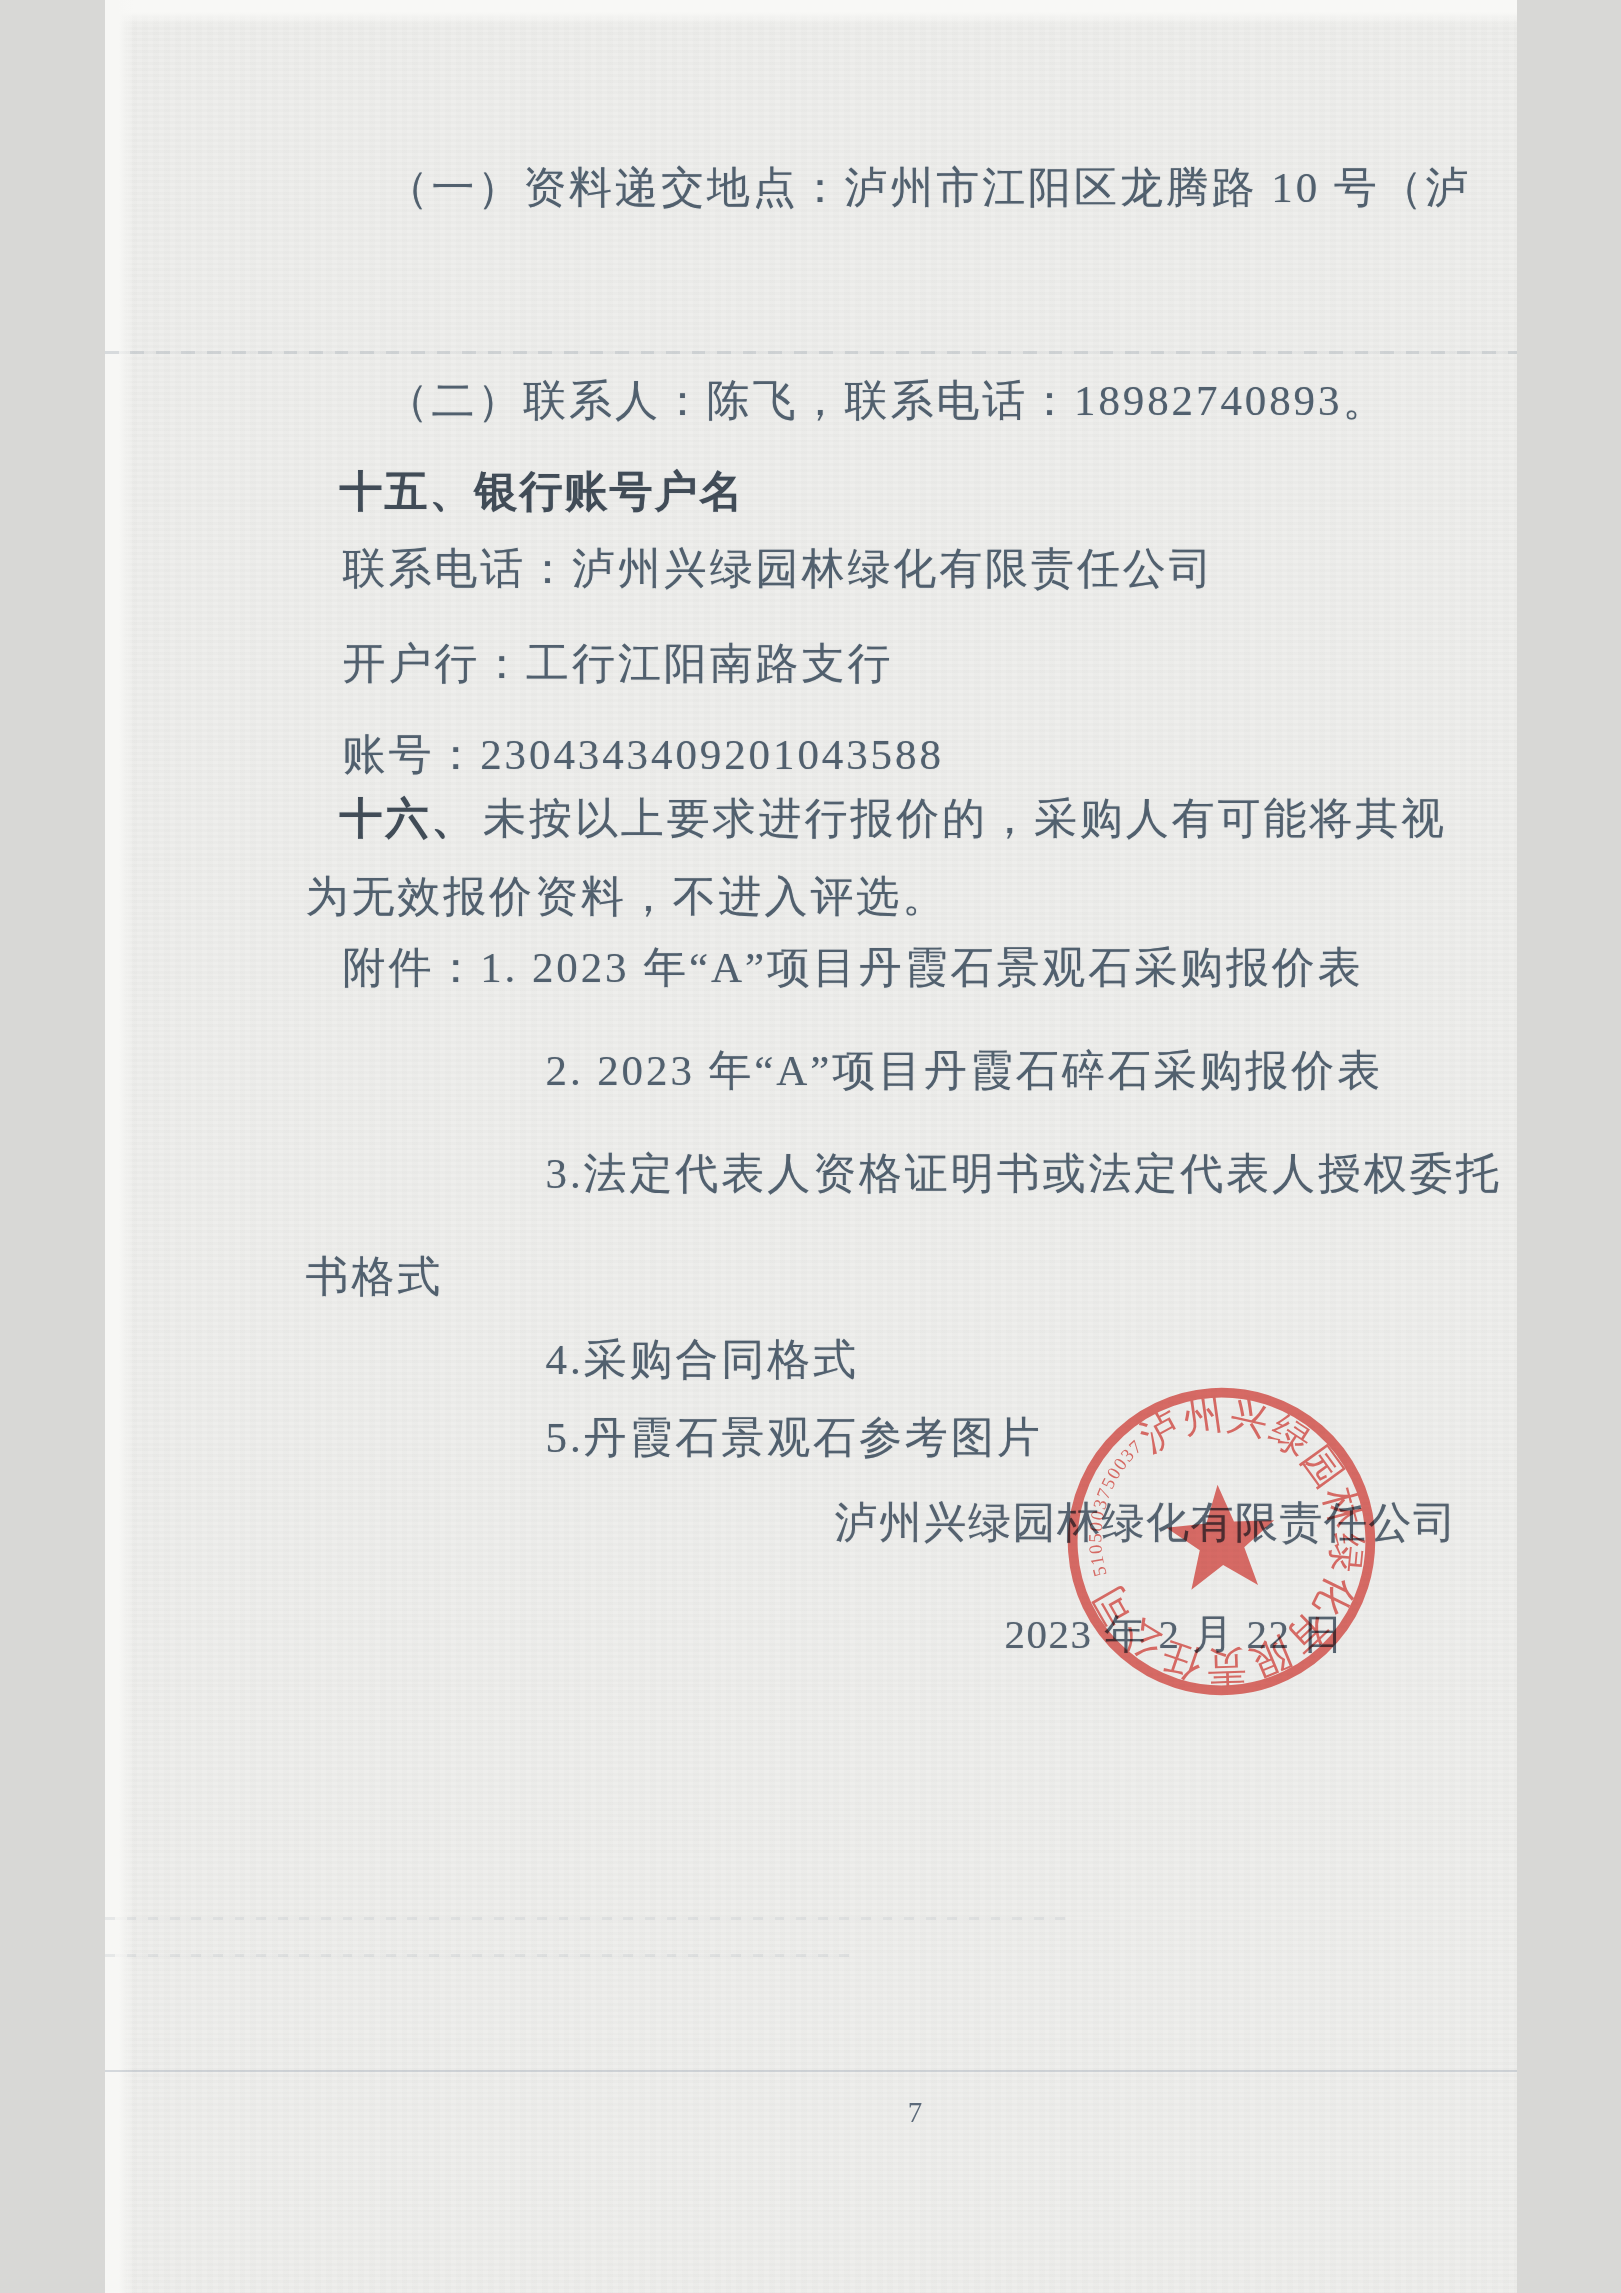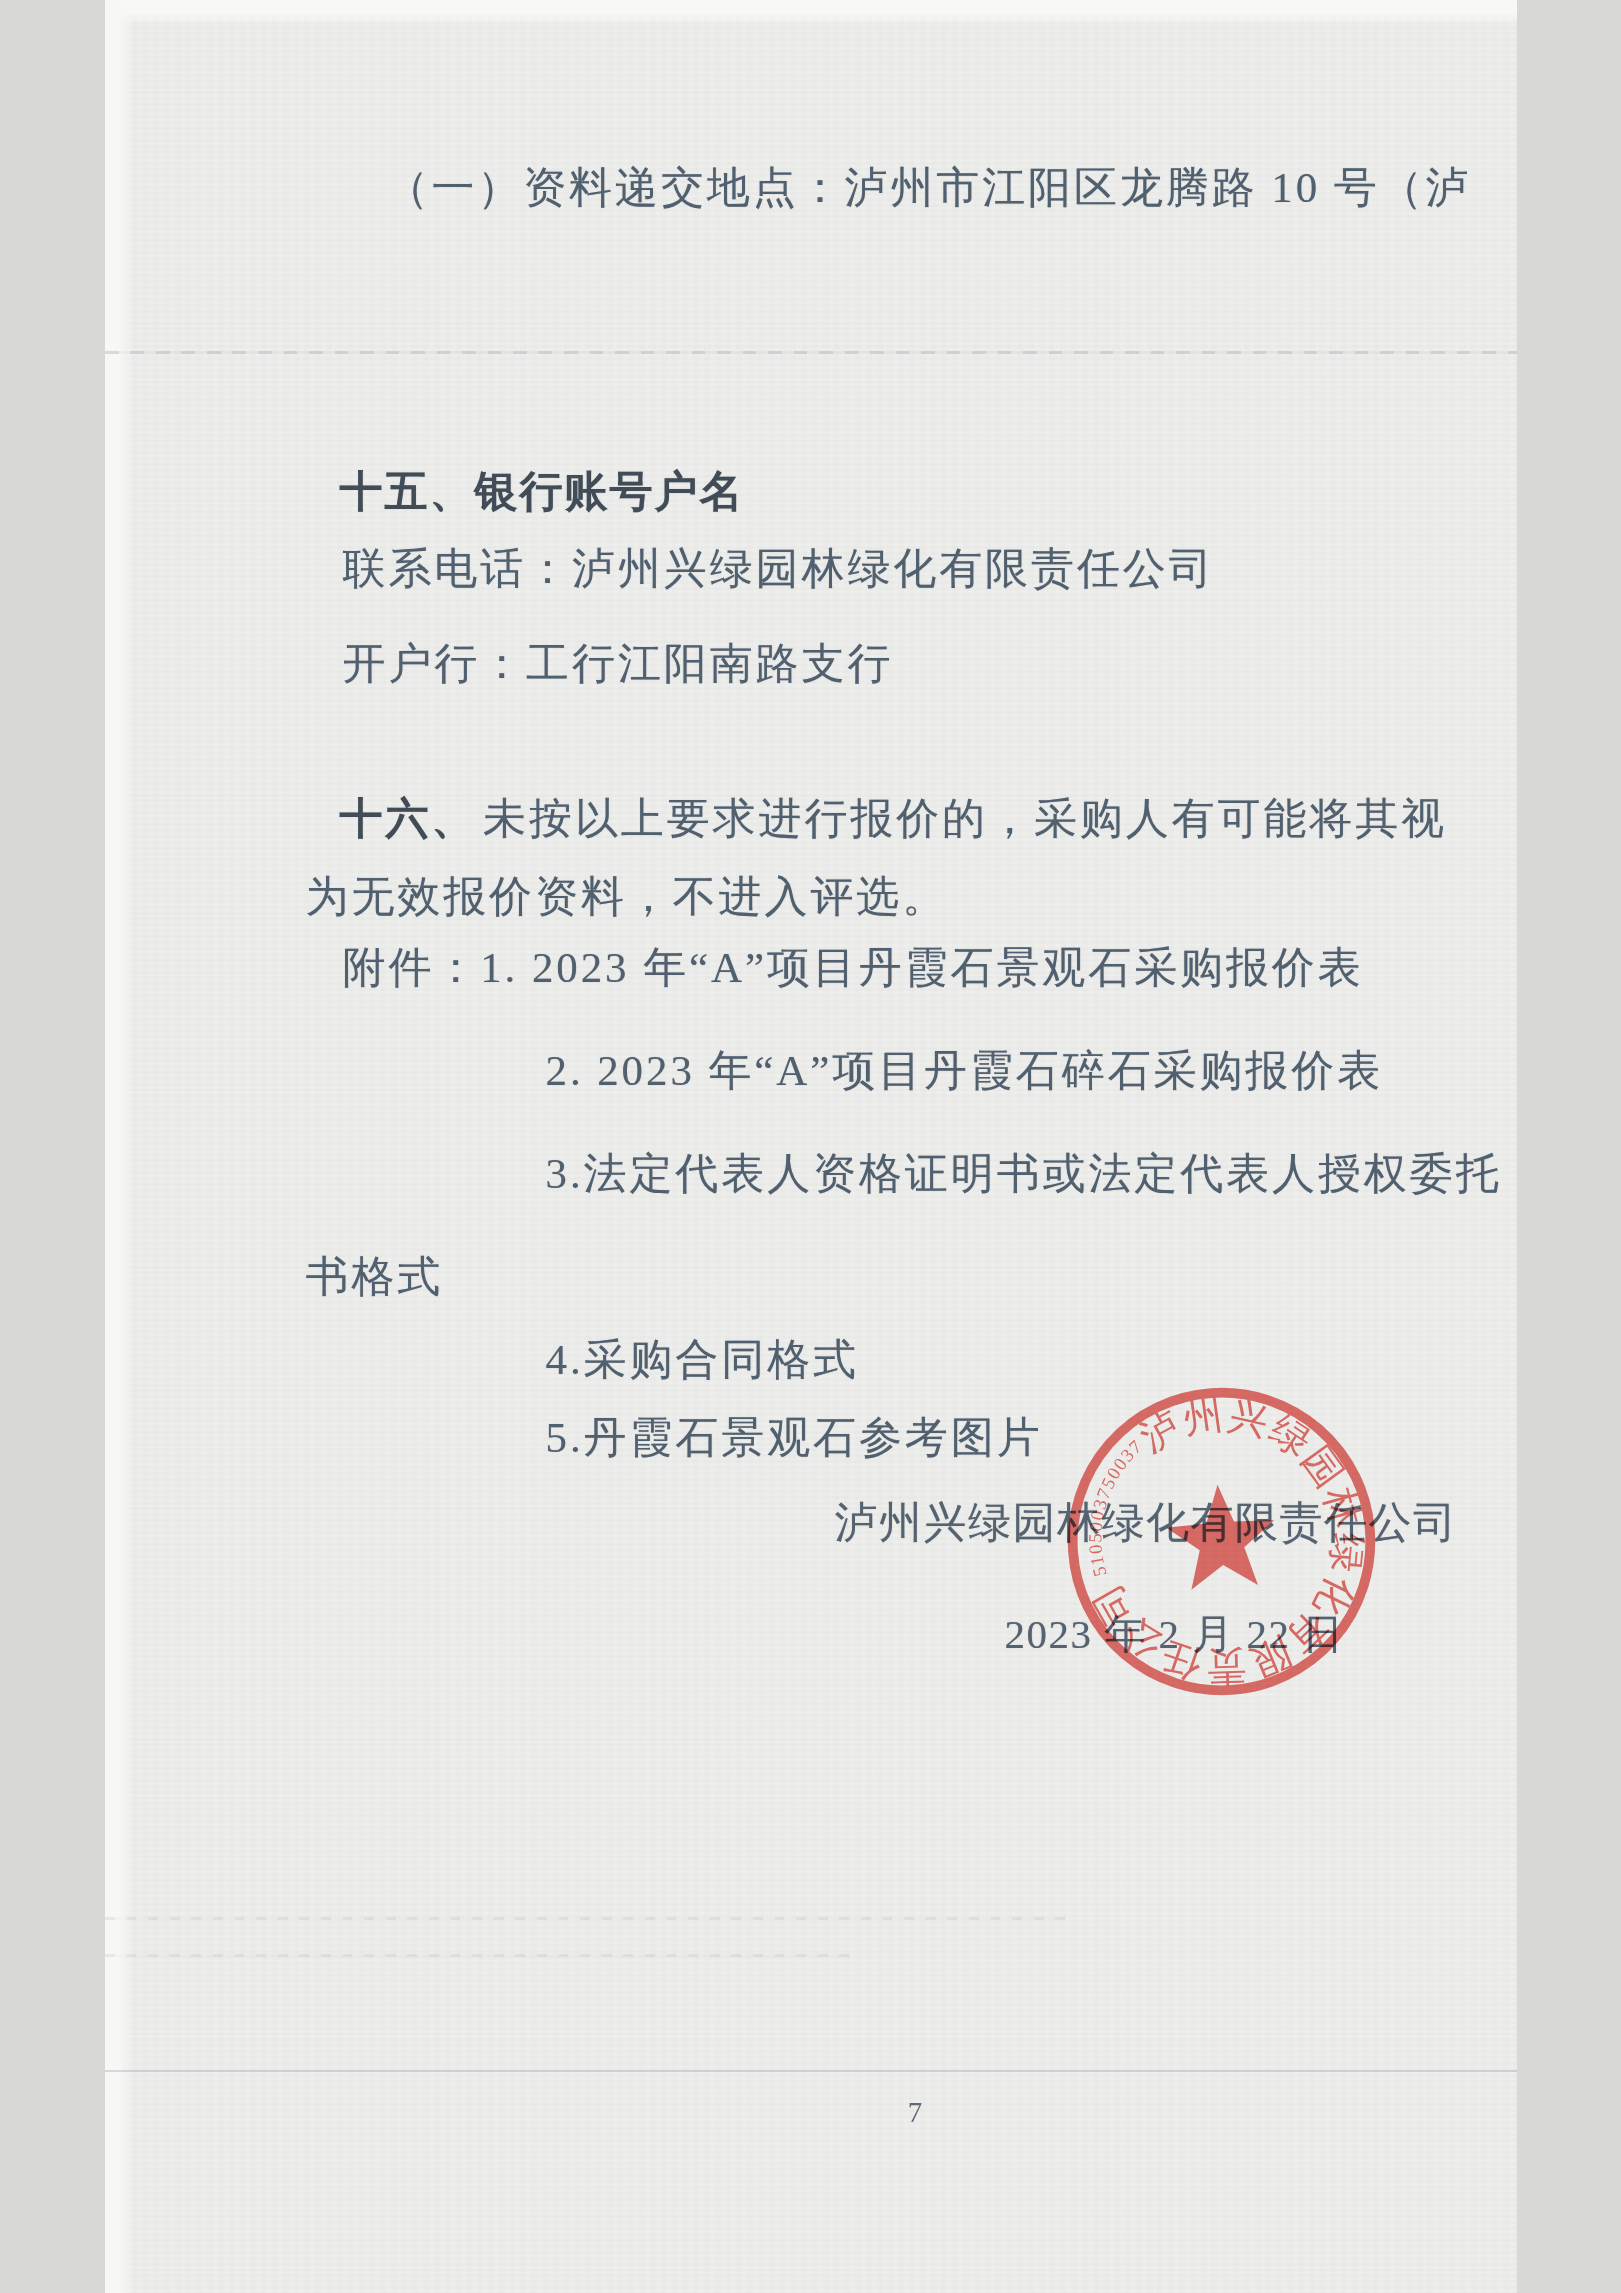--- a/index.html
+++ b/index.html
@@ -51,23 +51,25 @@
 <body>
 
 <div class="page">
 
   <div class="artifact line-a" style="top:351px;left:0;width:1621px;"></div>
   <div class="artifact line-c" style="top:1917px;left:0;width:961px;"></div>
   <div class="artifact line-c" style="top:1954px;left:0;width:745px;"></div>
   <div class="artifact line-b" style="top:2070px;left:0;width:1621px;"></div>
 
   <div class="doc-line" style="top:159px;left:281px;">（一）资料递交地点：泸州市江阳区龙腾路 10 号（泸</div>
+  <div class="doc-line" style="top:372px;left:281px;">（二）联系人：陈飞，联系电话：18982740893。</div>
   <div class="doc-line bold" style="top:463px;left:235px;">十五、银行账号户名</div>
   <div class="doc-line" style="top:540px;left:238px;">联系电话：泸州兴绿园林绿化有限责任公司</div>
   <div class="doc-line" style="top:635px;left:238px;">开户行：工行江阳南路支行</div>
+  <div class="doc-line" style="top:726px;left:238px;">账号：2304343409201043588</div>
   <div class="doc-line" style="top:790px;left:235px;">
     <span class="lead-bold">十六、</span><span>未按以上要求进行报价的，采购人有可能将其视</span>
   </div>
   <div class="doc-line" style="top:868px;left:201px;">为无效报价资料，不进入评选。</div>
   <div class="doc-line" style="top:939px;left:238px;">附件：1. 2023 年“A”项目丹霞石景观石采购报价表</div>
   <div class="doc-line" style="top:1042px;left:441px;">2. 2023 年“A”项目丹霞石碎石采购报价表</div>
   <div class="doc-line" style="top:1145px;left:441px;">3.法定代表人资格证明书或法定代表人授权委托</div>
   <div class="doc-line" style="top:1248px;left:201px;">书格式</div>
   <div class="doc-line" style="top:1331px;left:441px;">4.采购合同格式</div>
   <div class="doc-line" style="top:1409px;left:441px;">5.丹霞石景观石参考图片</div>

